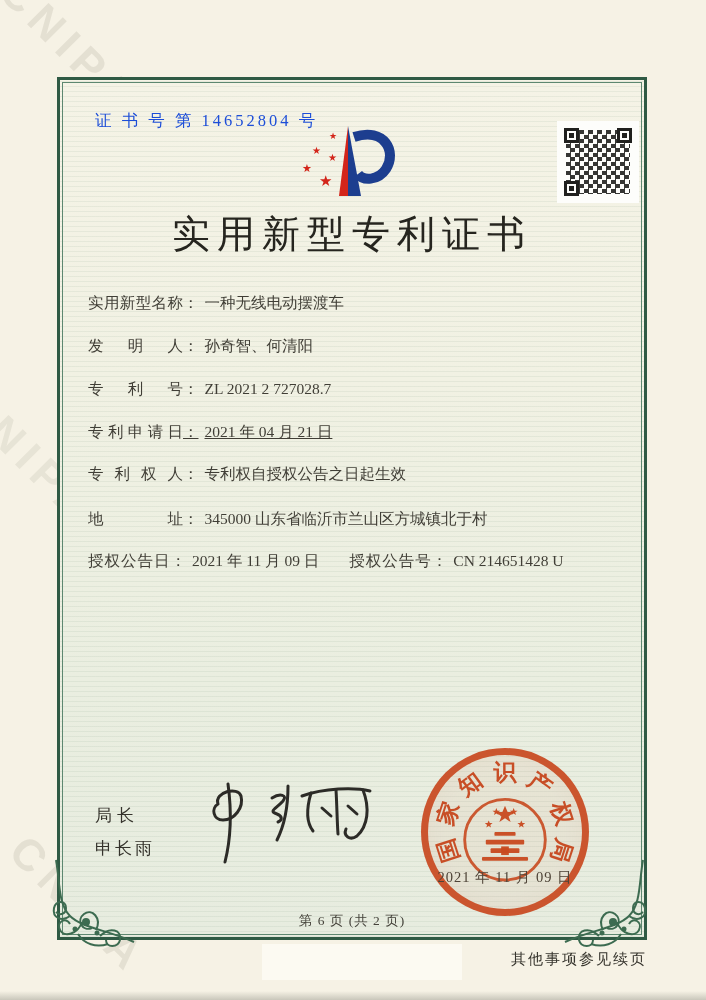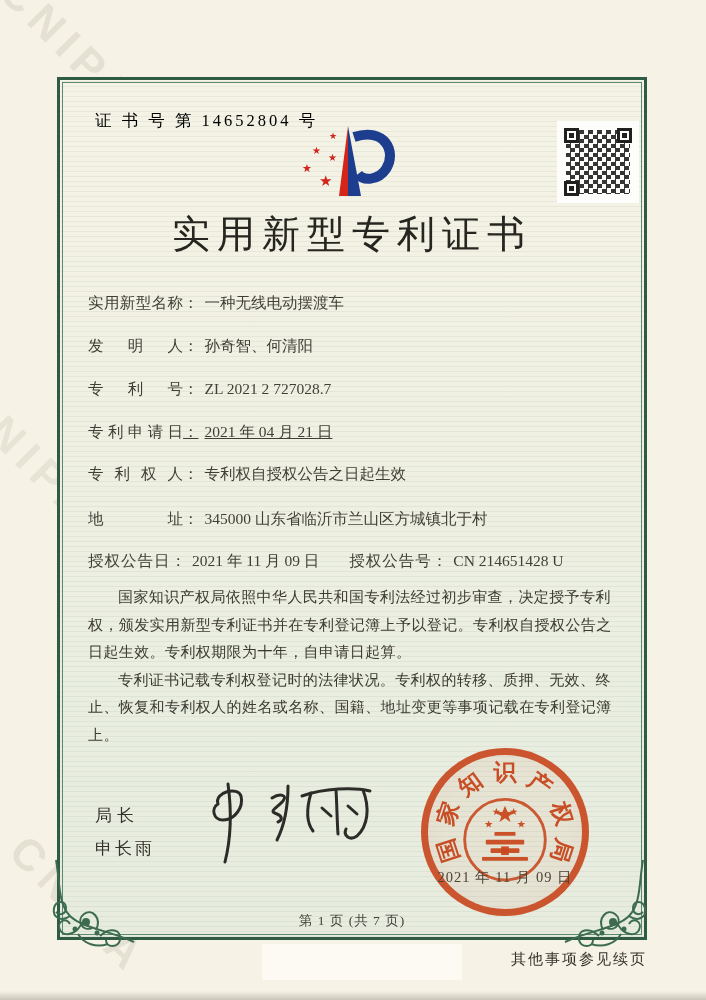--- a/index.html
+++ b/index.html
@@ -19,21 +19,21 @@
   
   .cert { position:absolute; left:57px; top:77px; width:590px; height:863px;
           box-sizing:border-box; border:3px solid #2f5a44;
           background:
             repeating-linear-gradient(0deg, rgba(110,145,118,0.10) 0px, rgba(110,145,118,0.10) 1px, transparent 1px, transparent 5px),
             linear-gradient(180deg,#f5f3e6 0%, #f1f1e3 35%, #eaeee0 70%, #e7ecdf 100%); }
   .cert-inner { position:absolute; inset:2px; border:1px solid #5d8770; pointer-events:none; }
 
   
   .cert-number { position:absolute; left:95px; top:110px; font-size:16.5px;
-                 letter-spacing:3px; color:#000000; }
+                 letter-spacing:3px; color:#1d4ed8; }
   .logo { position:absolute; left:288px; top:108px; width:135px; height:98px; }
   .logo .star { position:absolute; color:#d3251a; line-height:1; }
   .qr { position:absolute; left:562px; top:126px; width:72px; height:72px; background:#fdfdfb;
         box-shadow:0 0 0 5px #fdfdfb; }
   .qr-pattern { position:absolute; inset:4px;
         background:
           repeating-conic-gradient(#20201e 0% 25%, transparent 0% 50%);
         background-size:9px 9px; opacity:.9; }
   .finder { position:absolute; width:15px; height:15px; border:3px solid #20201e; box-sizing:border-box; background:#fdfdfb; }
   .finder::after { content:""; position:absolute; inset:2px; background:#20201e; }
@@ -176,24 +176,20 @@
   <div class="frow r5">
     <span class="flabel">专利权人</span><span class="fcolon">：</span><span>专利权自授权公告之日起生效</span>
   </div>
   <div class="frow r6">
     <span class="flabel">地址</span><span class="fcolon">：</span><span>345000 山东省临沂市兰山区方城镇北于村</span>
   </div>
   <div class="frow r7">
     <span class="grant-label">授权公告日</span><span class="fcolon">：</span><span>2021 年 11 月 09 日</span><span class="grant2 grant-label">授权公告号</span><span class="fcolon">：</span><span>CN 214651428 U</span>
   </div>
 
-  <div class="paras">
-    <p>国家知识产权局依照中华人民共和国专利法经过初步审查，决定授予专利权，颁发实用新型专利证书并在专利登记簿上予以登记。专利权自授权公告之日起生效。专利权期限为十年，自申请日起算。</p>
-    <p>专利证书记载专利权登记时的法律状况。专利权的转移、质押、无效、终止、恢复和专利权人的姓名或名称、国籍、地址变更等事项记载在专利登记簿上。</p>
-  </div>
 
   <div class="signer-title">局长</div>
   <div class="signer-name">申长雨</div>
 
   <svg class="signature" viewBox="0 0 205 92">
     <g fill="none" stroke="#2c2b27" stroke-width="3" stroke-linecap="round">
       <path d="M20,26 C16,14 40,8 43,18 C46,30 36,42 25,42 C15,42 13,30 20,26"></path>
       <path d="M30,6 C33,28 34,56 27,84"></path>
       <path d="M74,20 C82,15 90,17 85,23 C78,31 70,33 79,36 C84,38 85,42 80,44"></path>
       <path d="M90,8 C90,28 86,48 79,62"></path>
@@ -235,19 +231,19 @@
         <rect x="-11" y="-6" width="22" height="4" rx="1"></rect>
         <rect x="-20" y="2" width="40" height="5" rx="1"></rect>
         <rect x="-15" y="11" width="30" height="5" rx="1"></rect>
         <rect x="-24" y="20" width="48" height="4" rx="1"></rect>
         <rect x="-4" y="9" width="8" height="9"></rect>
       </g>
     </svg>
   </div>
   <div class="seal-date">2021 年 11 月 09 日</div>
 
-  <div class="page-info">第 1 页 (共 7 页)</div>
+  <div class="page-info">第 6 页 (共 2 页)</div>
 
   <div class="footer-patch"></div>
   <div class="footer-note">其他事项参见续页</div>
 
   <div class="bottom-strip"></div>
 </div>
 
 </body></html>

